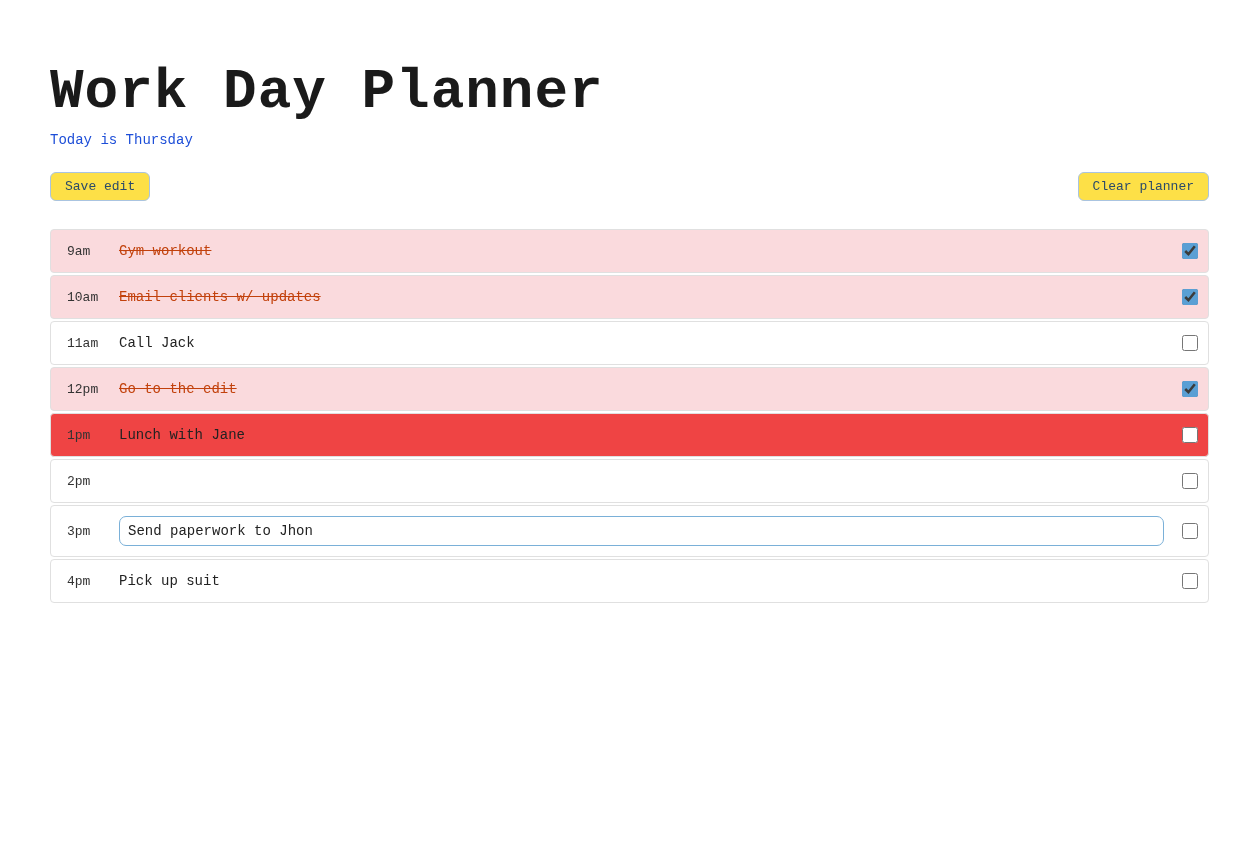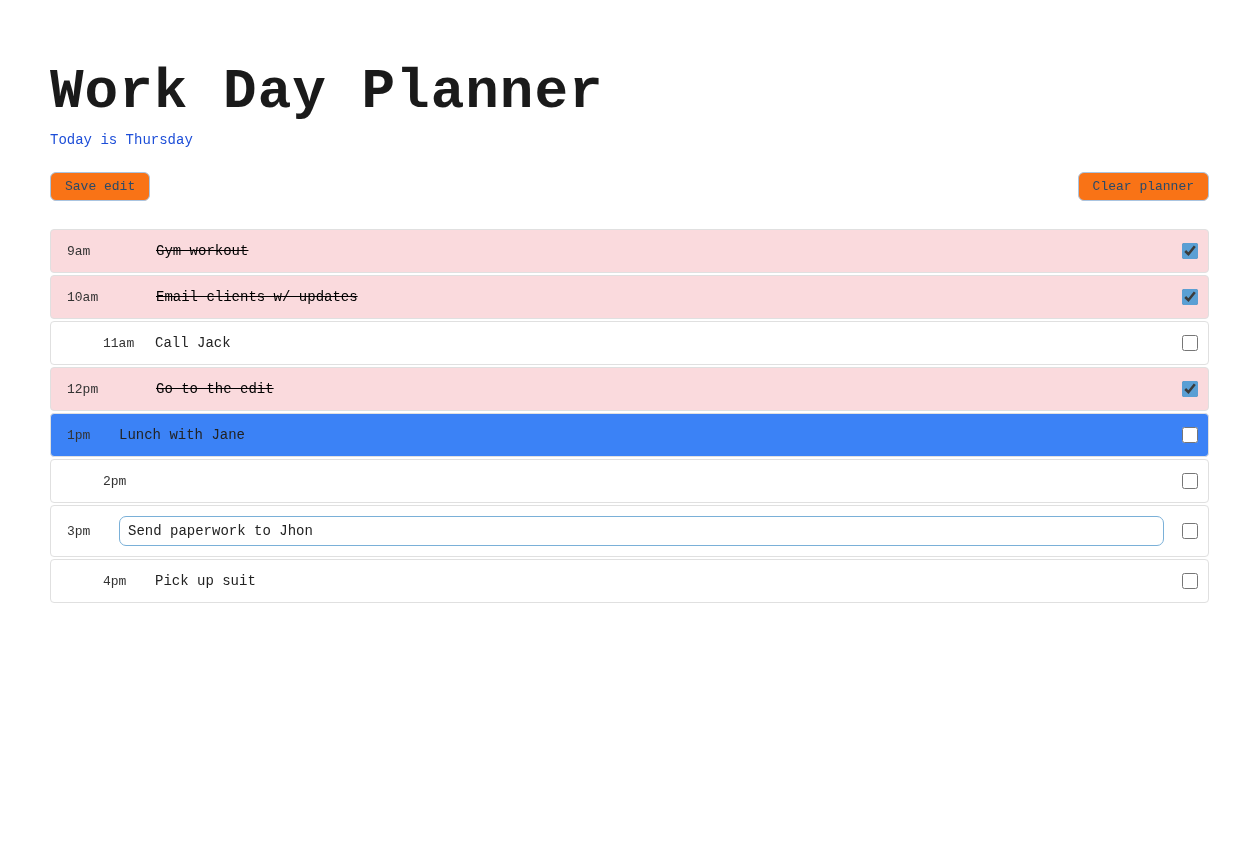--- a/index.html
+++ b/index.html
@@ -37,21 +37,21 @@
       align-items: center;
       margin-bottom: 28px;
     }
 
     .btn {
       font-family: 'Courier New', Courier, monospace;
       font-size: 13px;
       padding: 6px 14px;
       border-radius: 6px;
       border: 1px solid #aac4e0;
-      background: #f97316;
+      background: #fde047;
       color: #2a4a6a;
       cursor: pointer;
     }
 
     .planner-table {
       width: 100%;
       border-collapse: collapse;
     }
 
     .planner-row {
@@ -102,39 +102,37 @@
 
     .checkbox-cell input[type="checkbox"] {
       width: 16px;
       height: 16px;
       cursor: pointer;
       accent-color: #5a9fd4;
     }
 
     .row-completed {
       background-color: #fadadd;
-      gap: 37px;
     }
 
     .row-completed .task-text {
       text-decoration: line-through;
-      color: #000000;
+      color: #c2410c;
     }
 
     .row-highlight {
-      background-color: #3b82f6;
+      background-color: #ef4444;
     }
 
     .row-active-input {
       background-color: #ffffff;
     }
 
     .row-normal {
       background-color: #ffffff;
-      padding-left: 36px;
     }
 
     .task-text {
       font-family: 'Courier New', Courier, monospace;
       font-size: 14px;
     }
   </style>
 </head>
 <body>
 

